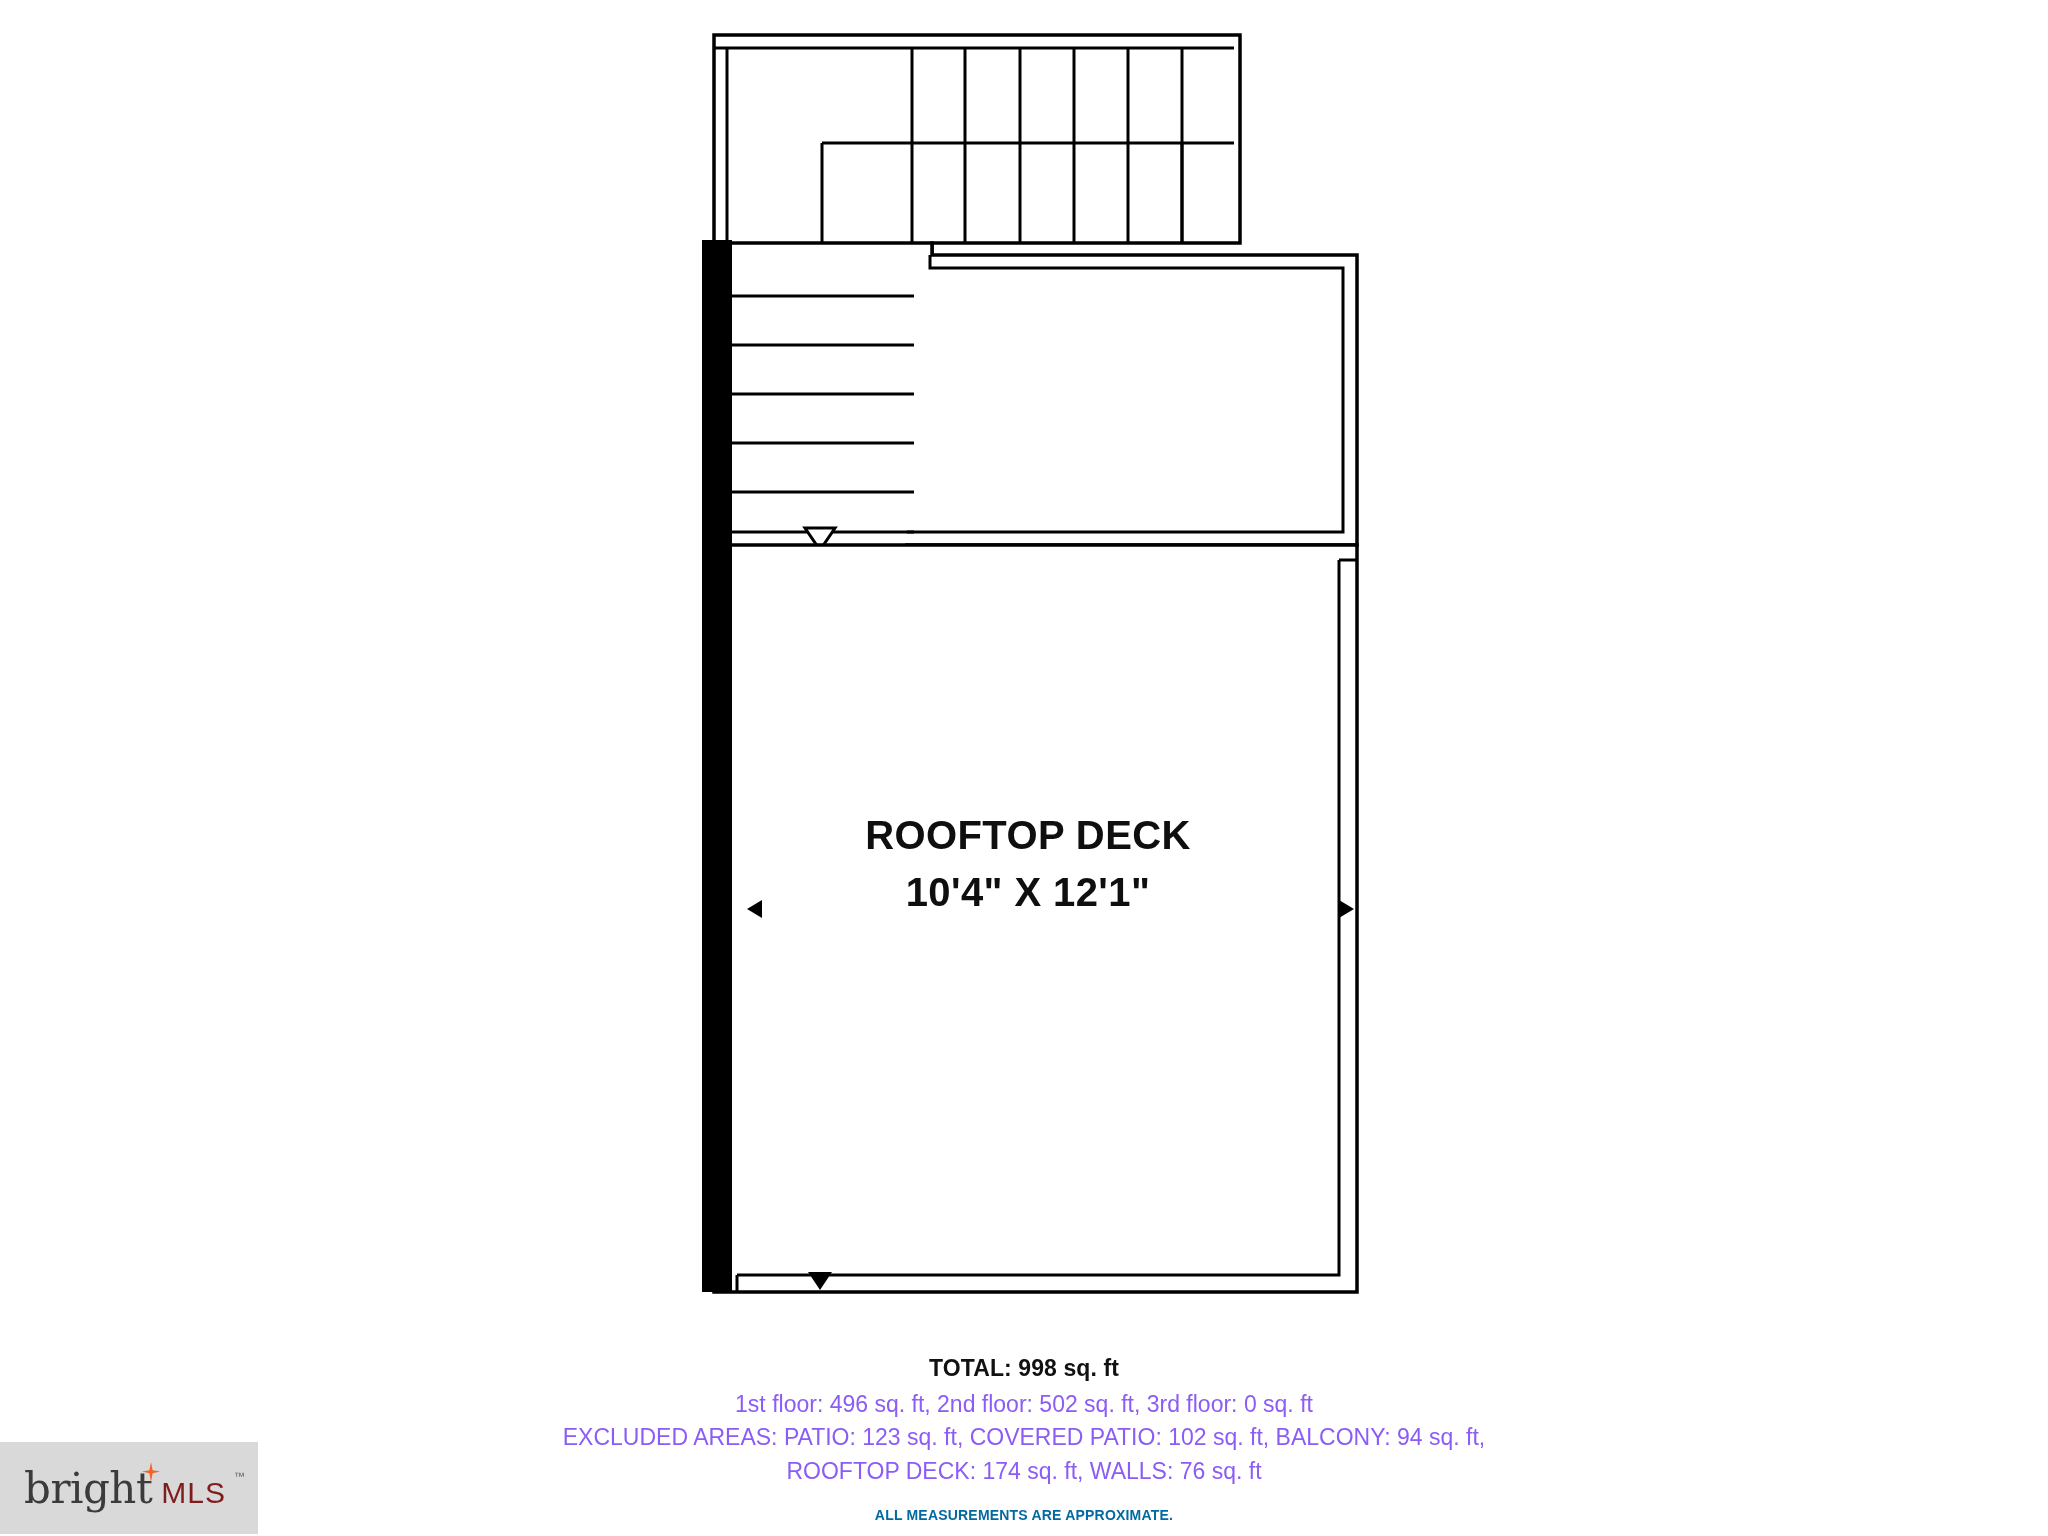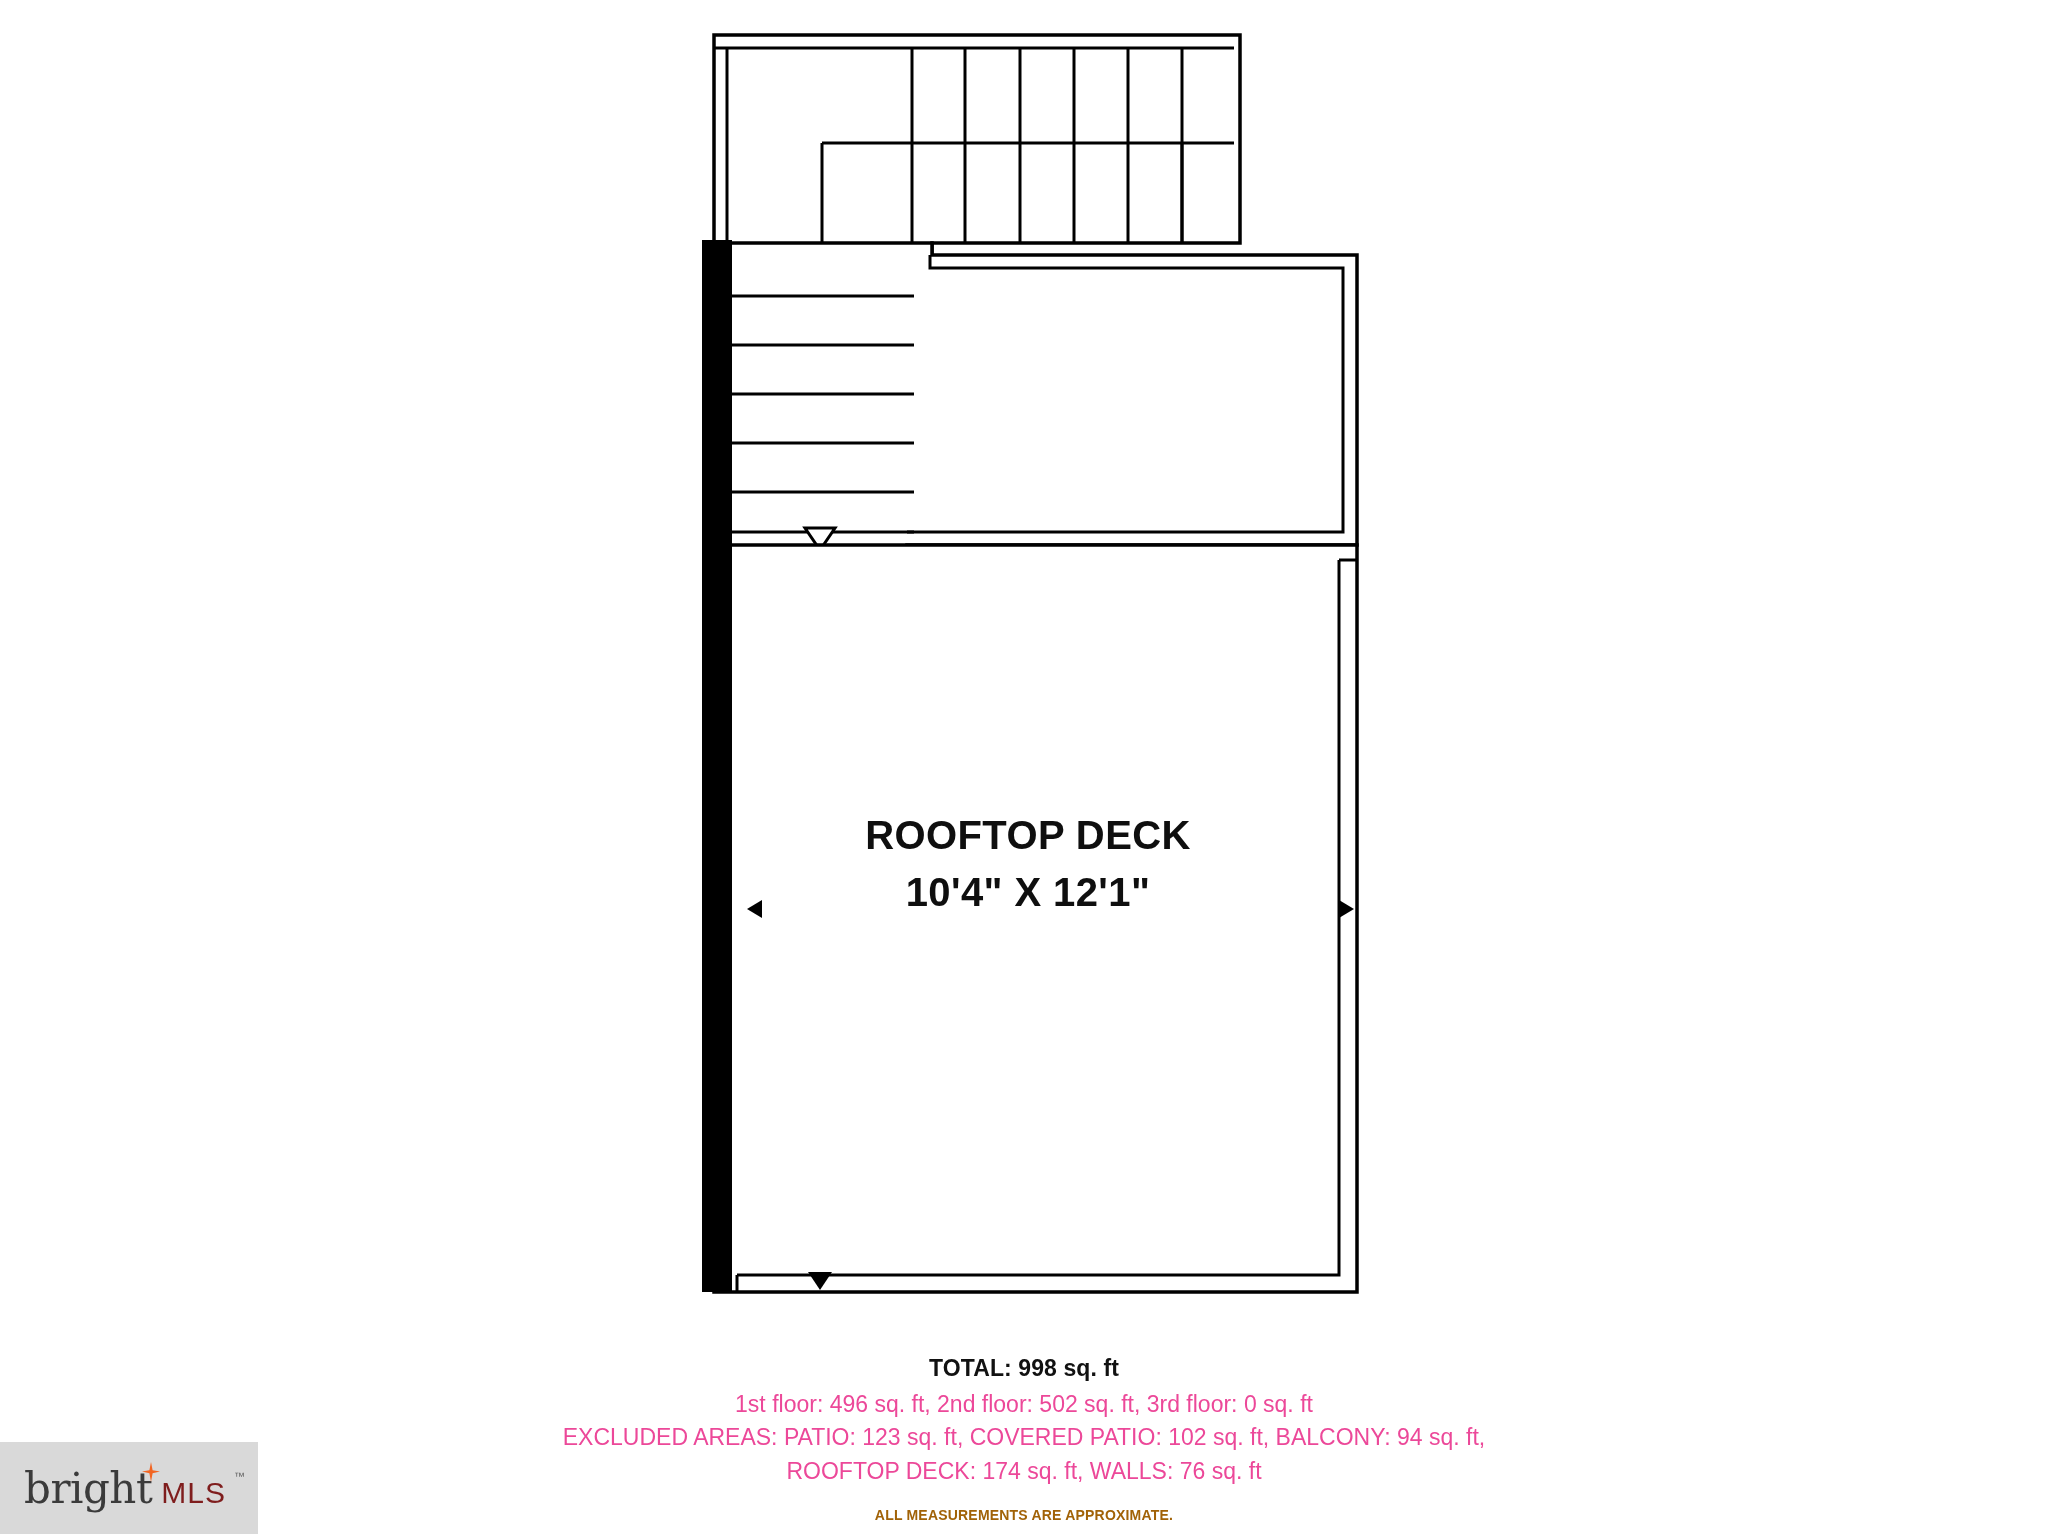--- a/index.html
+++ b/index.html
@@ -68,28 +68,28 @@
   #summary-total {
     font-size: 23px;
     font-weight: 700;
     letter-spacing: 0.1px;
     margin-bottom: 6px;
   }
   .summary-line {
     font-size: 23px;
     font-weight: 400;
     line-height: 1.45;
-    color: #ec4899;
+    color: #8b5cf6;
   }
   #summary-disclaimer {
     margin-top: 19px;
     font-size: 14px;
     font-weight: 700;
     letter-spacing: 0.2px;
-    color: #a16207;
+    color: #0369a1;
   }
 
   
   #brand-watermark {
     position: absolute;
     left: 0;
     top: 1442px;
     width: 258px;
     height: 92px;
     background: #d9d9d9;

